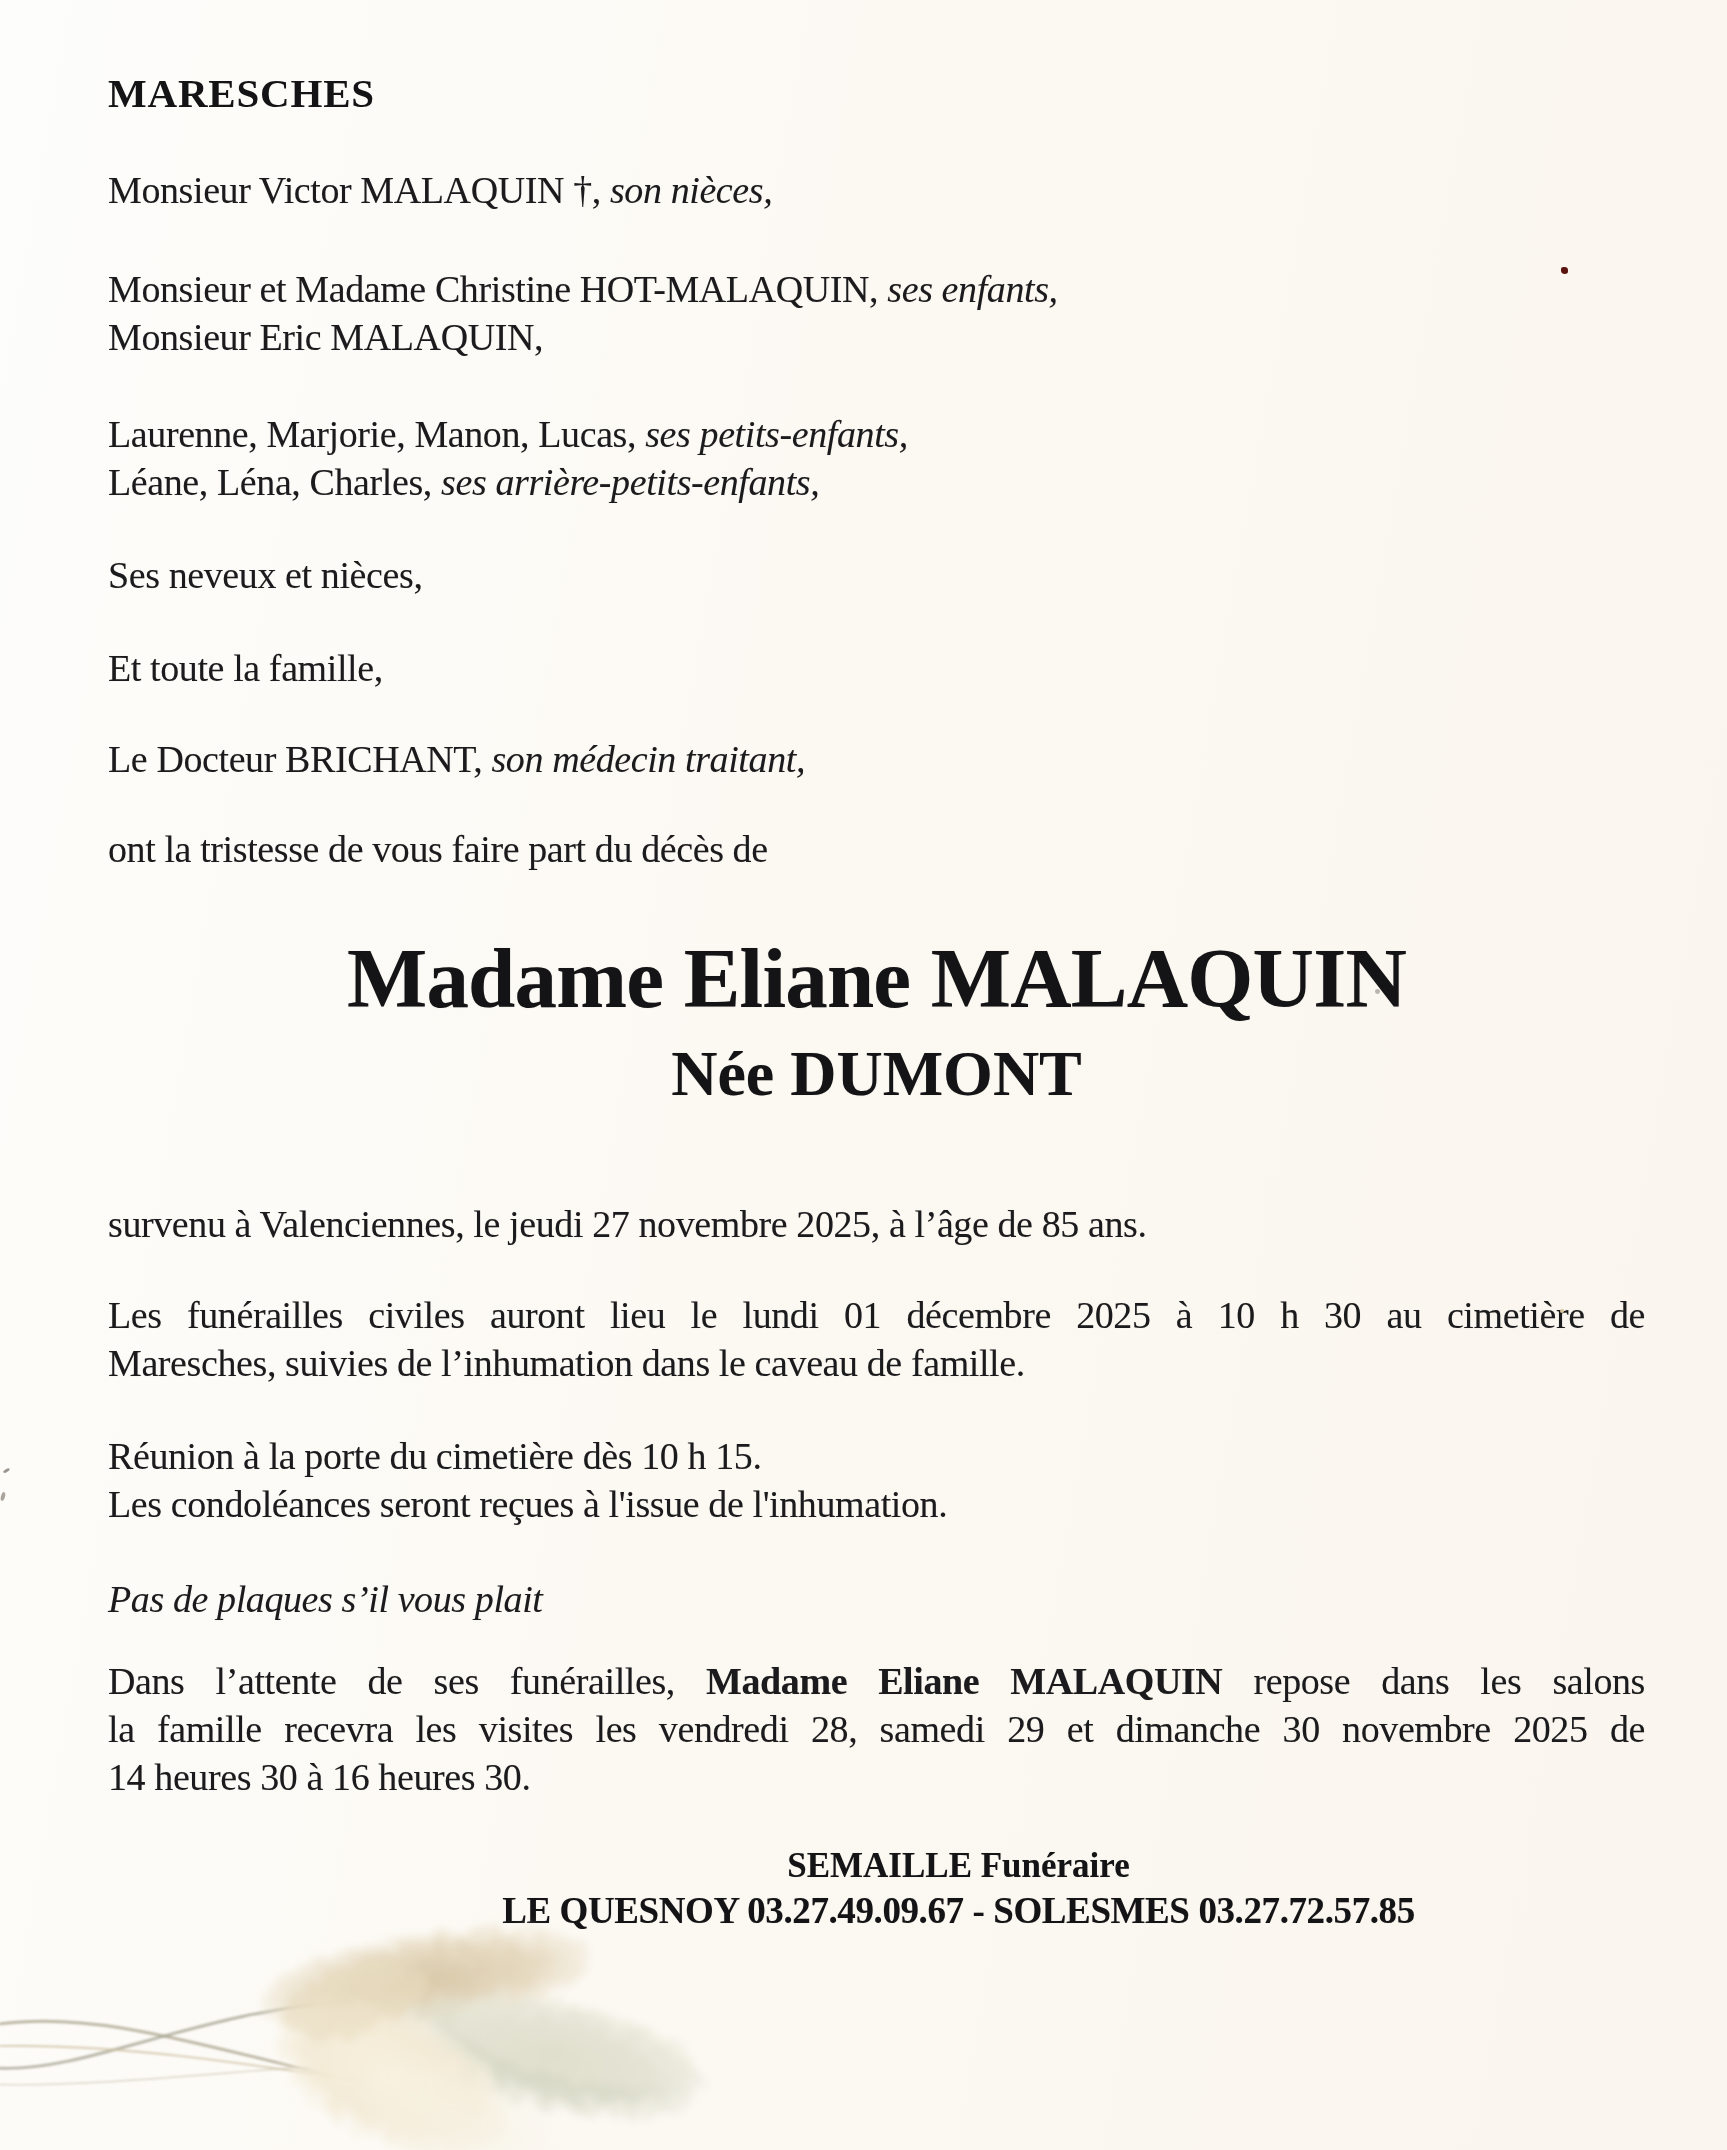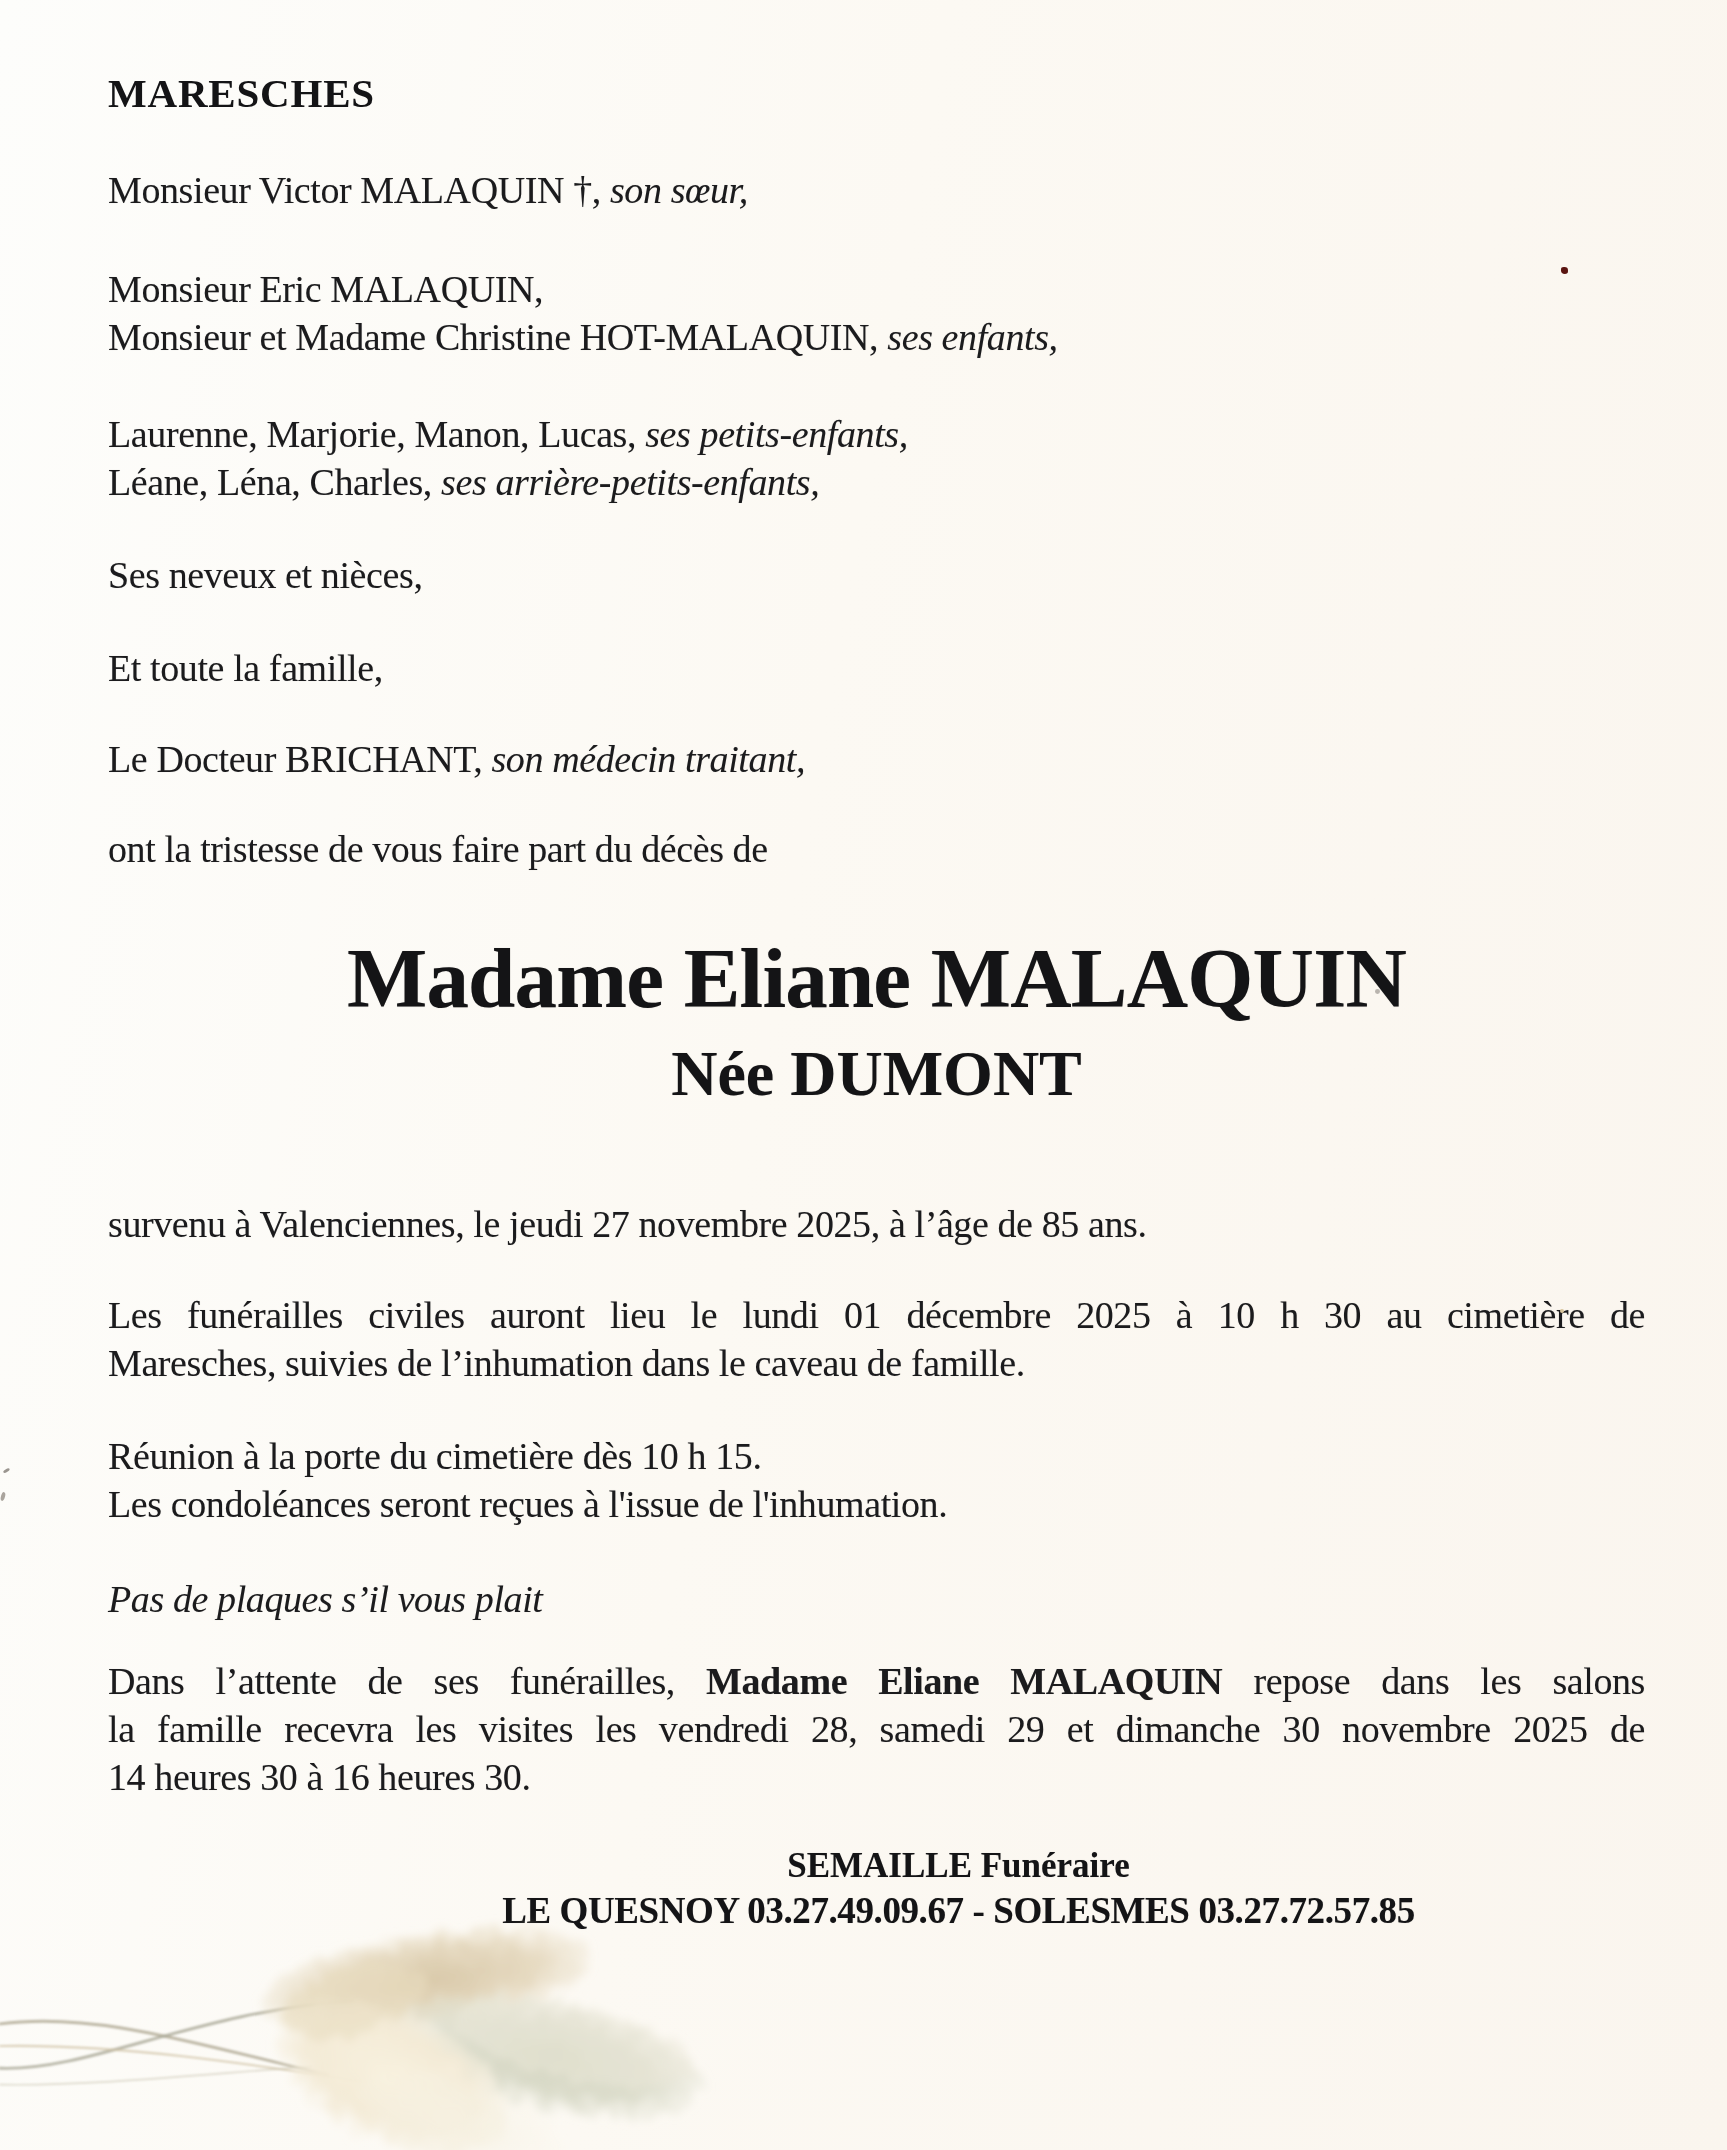--- a/index.html
+++ b/index.html
@@ -93,25 +93,25 @@
 <body>
 
 <div class="page">
 
   <div class="content">
 
     <div class="town">MARESCHES</div>
 
     <div class="fam">
         <div class="para">
-          <div class="line"><span>Monsieur Victor MALAQUIN †, </span><span class="it">son sœur,</span></div>
-        </div>
-        <div class="para">
+          <div class="line"><span>Monsieur Victor MALAQUIN †, </span><span class="it">son nièces,</span></div>
+        </div>
+        <div class="para">
+          <div class="line"><span>Monsieur et Madame Christine HOT-MALAQUIN, </span><span class="it">ses enfants,</span></div>
           <div class="line"><span>Monsieur Eric MALAQUIN,</span></div>
-          <div class="line"><span>Monsieur et Madame Christine HOT-MALAQUIN, </span><span class="it">ses enfants,</span></div>
         </div>
         <div class="para">
           <div class="line"><span>Laurenne, Marjorie, Manon, Lucas, </span><span class="it">ses petits-enfants,</span></div>
           <div class="line"><span>Léane, Léna, Charles, </span><span class="it">ses arrière-petits-enfants,</span></div>
         </div>
         <div class="para">
           <div class="line"><span>Ses neveux et nièces,</span></div>
         </div>
         <div class="para">
           <div class="line"><span>Et toute la famille,</span></div>

